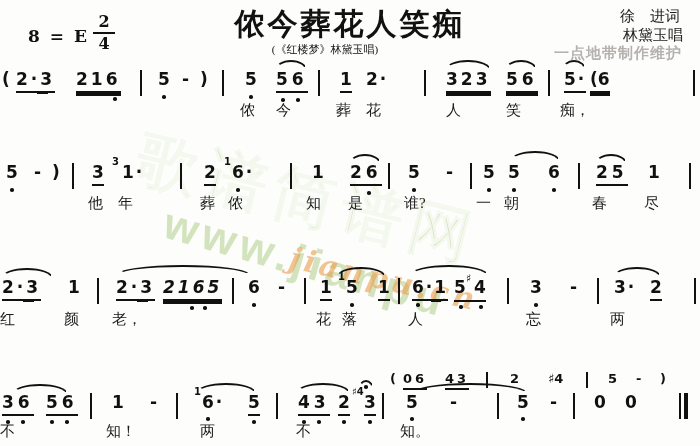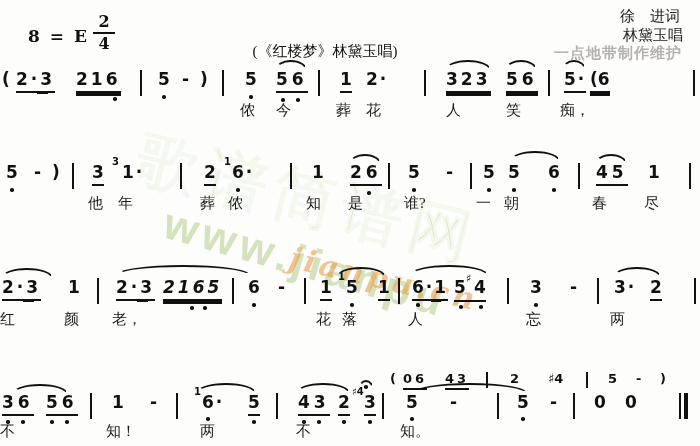--- a/index.html
+++ b/index.html
@@ -7,21 +7,21 @@
         font-family:"Liberation Sans",sans-serif;color:#111;}
   
   .key{position:absolute;left:28px;top:26px;font-size:17px;font-weight:bold;
        font-family:"DejaVu Serif",serif;letter-spacing:2px;}
   .meter{position:absolute;left:93px;top:13px;width:22px;text-align:center;
          font-family:"DejaVu Serif",serif;font-weight:bold;font-size:16px;line-height:18px;}
   .meter-num{border-bottom:2px solid #111;padding-bottom:1px;}
   .meter-den{padding-top:1px;}
   .title{position:absolute;left:0;right:0;top:4px;text-align:center;font-size:30px;
          font-weight:bold;letter-spacing:3px;}
-  .subtitle{position:absolute;left:0;right:50px;top:42px;text-align:center;font-size:15px;
+  .subtitle{position:absolute;left:0;right:50px;top:42px;text-align:center;font-size:11px;
             font-family:"Liberation Serif",serif;}
   .credit{position:absolute;font-size:15px;font-family:"Liberation Serif",serif;color:#222;}
   .c1{left:620px;top:7px;}
   .c2{left:623px;top:26px;}
   .maintainer{position:absolute;left:554px;top:44px;font-size:15px;font-weight:bold;
               color:#b5b2ad;letter-spacing:1px;}
   
   .wm{position:absolute;z-index:1;transform-origin:left top;white-space:nowrap;}
   .wm-main{left:148px;top:116px;font-size:62px;font-weight:bold;letter-spacing:8px;
            color:rgba(178,208,140,.55);transform:rotate(14deg);
@@ -51,20 +51,21 @@
 </style>
 </head>
 <body>
 
 <div class="page">
   <div class="key">8 = E</div>
   <div class="meter">
     <div class="meter-num">2</div>
     <div class="meter-den">4</div>
   </div>
+  <div class="title">侬今葬花人笑痴</div>
   <div class="subtitle">(《红楼梦》林黛玉唱)</div>
   <div class="credit c1">徐　进词</div>
   <div class="credit c2">林黛玉唱</div>
   <div class="maintainer">一点地带制作维护</div>
 
   <div class="wm wm-main">歌谱简谱网</div>
   <div class="wm wm-url">www.jianpu</div>
   <div class="wm wm-orange">jianpu.cn</div>
 
   <div id="score">
@@ -120,21 +121,21 @@
       <div class="note" style="left: 312px; top: 163px;">1</div>
       <div class="note u1" style="left: 350px; top: 163px; letter-spacing: 4px;">26</div>
       <div class="bar" style="left: 388px; top: 163px; height: 26px;"></div>
       <div class="note" style="left: 408px; top: 163px;">5</div>
       <div class="note" style="left: 446px; top: 163px;">-</div>
       <div class="bar" style="left: 470px; top: 163px; height: 26px;"></div>
       <div class="note" style="left: 483px; top: 163px;">5</div>
       <div class="note" style="left: 508px; top: 163px;">5</div>
       <div class="note" style="left: 548px; top: 163px;">6</div>
       <div class="bar" style="left: 578px; top: 163px; height: 26px;"></div>
-      <div class="note u1" style="left: 596px; top: 163px; letter-spacing: 4px;">45</div>
+      <div class="note u1" style="left: 596px; top: 163px; letter-spacing: 4px;">25</div>
       <div class="note" style="left: 648px; top: 163px;">1</div>
       <div class="bar" style="left: 689px; top: 163px; height: 26px;"></div>
       <div class="dot" style="left: 10px; top: 188px;"></div>
       <div class="dot" style="left: 236px; top: 188px;"></div>
       <div class="dot" style="left: 367px; top: 191px;"></div>
       <div class="dot" style="left: 412px; top: 188px;"></div>
       <div class="dot" style="left: 487px; top: 188px;"></div>
       <div class="dot" style="left: 512px; top: 188px;"></div>
       <div class="dot" style="left: 552px; top: 188px;"></div>
       <div class="arc" style="left: 349px; top: 154px; width: 32px;"></div>

